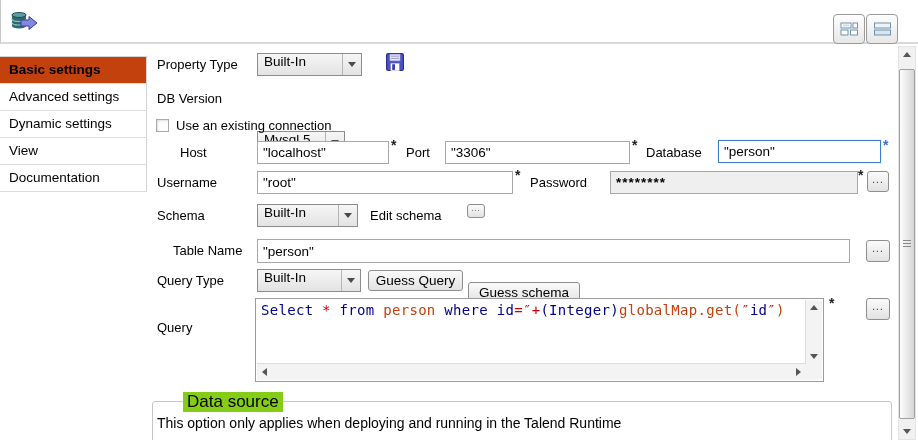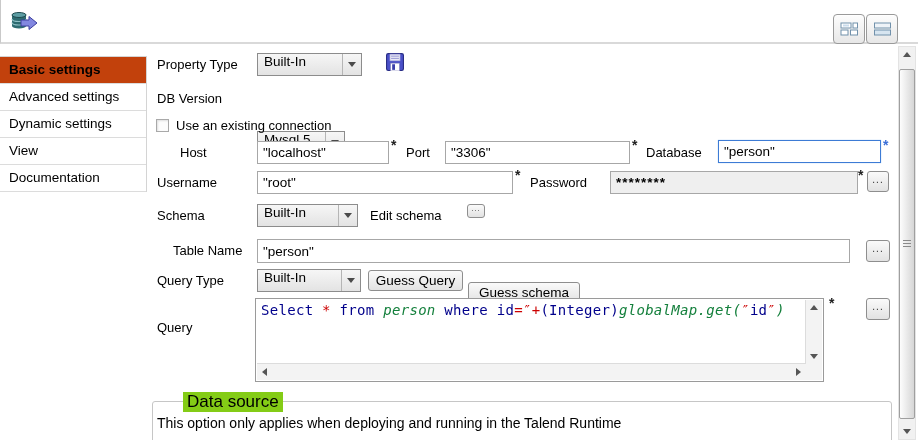--- a/index.html
+++ b/index.html
@@ -36,21 +36,21 @@
   .btn{position:absolute;box-sizing:border-box;border:1px solid #8e8e8e;border-radius:3px;
     background:linear-gradient(#fafafa,#e2e2e2);font-size:13.5px;display:flex;align-items:center;justify-content:center;
     cursor:pointer;white-space:nowrap;}
   .dots{font-size:10px;line-height:6px;letter-spacing:1px;color:#333;padding-bottom:4px;}
   .checkbox{position:absolute;width:13px;height:13px;box-sizing:border-box;border:1px solid #a9a9a9;
     background:#fdfdfd;box-shadow:inset 1px 1px 2px #dfdfdf;cursor:pointer;}
   
   .qbox{position:absolute;box-sizing:border-box;border:1px solid #9a9a9a;background:#fff;}
   .qtext{position:absolute;left:5px;top:3px;right:20px;font-family:"DejaVu Sans Mono",monospace;
     font-size:14px;letter-spacing:0.3px;white-space:pre;cursor:text;}
-  .kw{color:#00008B;} .op{color:#CC0000;} .tx{color:#15803d;font-style:italic;}
+  .kw{color:#00008B;} .op{color:#CC0000;} .tx{color:#c2410c;}
   .q-vsb{position:absolute;top:1px;right:1px;bottom:17px;width:16px;background:#f3f3f3;border-left:1px solid #dcdcdc;}
   .q-hsb{position:absolute;left:1px;right:17px;bottom:1px;height:16px;background:#f3f3f3;border-top:1px solid #dcdcdc;}
   .q-corner{position:absolute;right:1px;bottom:1px;width:16px;height:16px;background:#f3f3f3;}
   .sarr{position:absolute;width:0;height:0;}
   .sarr.up{left:4px;top:5px;border-left:4px solid transparent;border-right:4px solid transparent;border-bottom:5px solid #555;}
   .sarr.dn{left:4px;bottom:5px;border-left:4px solid transparent;border-right:4px solid transparent;border-top:5px solid #555;}
   .sarr.lf{left:5px;top:4px;border-top:4px solid transparent;border-bottom:4px solid transparent;border-right:5px solid #555;}
   .sarr.rt{right:5px;top:4px;border-top:4px solid transparent;border-bottom:4px solid transparent;border-left:5px solid #555;}
   
   .group{position:absolute;border:1px solid #c6c6c6;border-radius:3px;}

